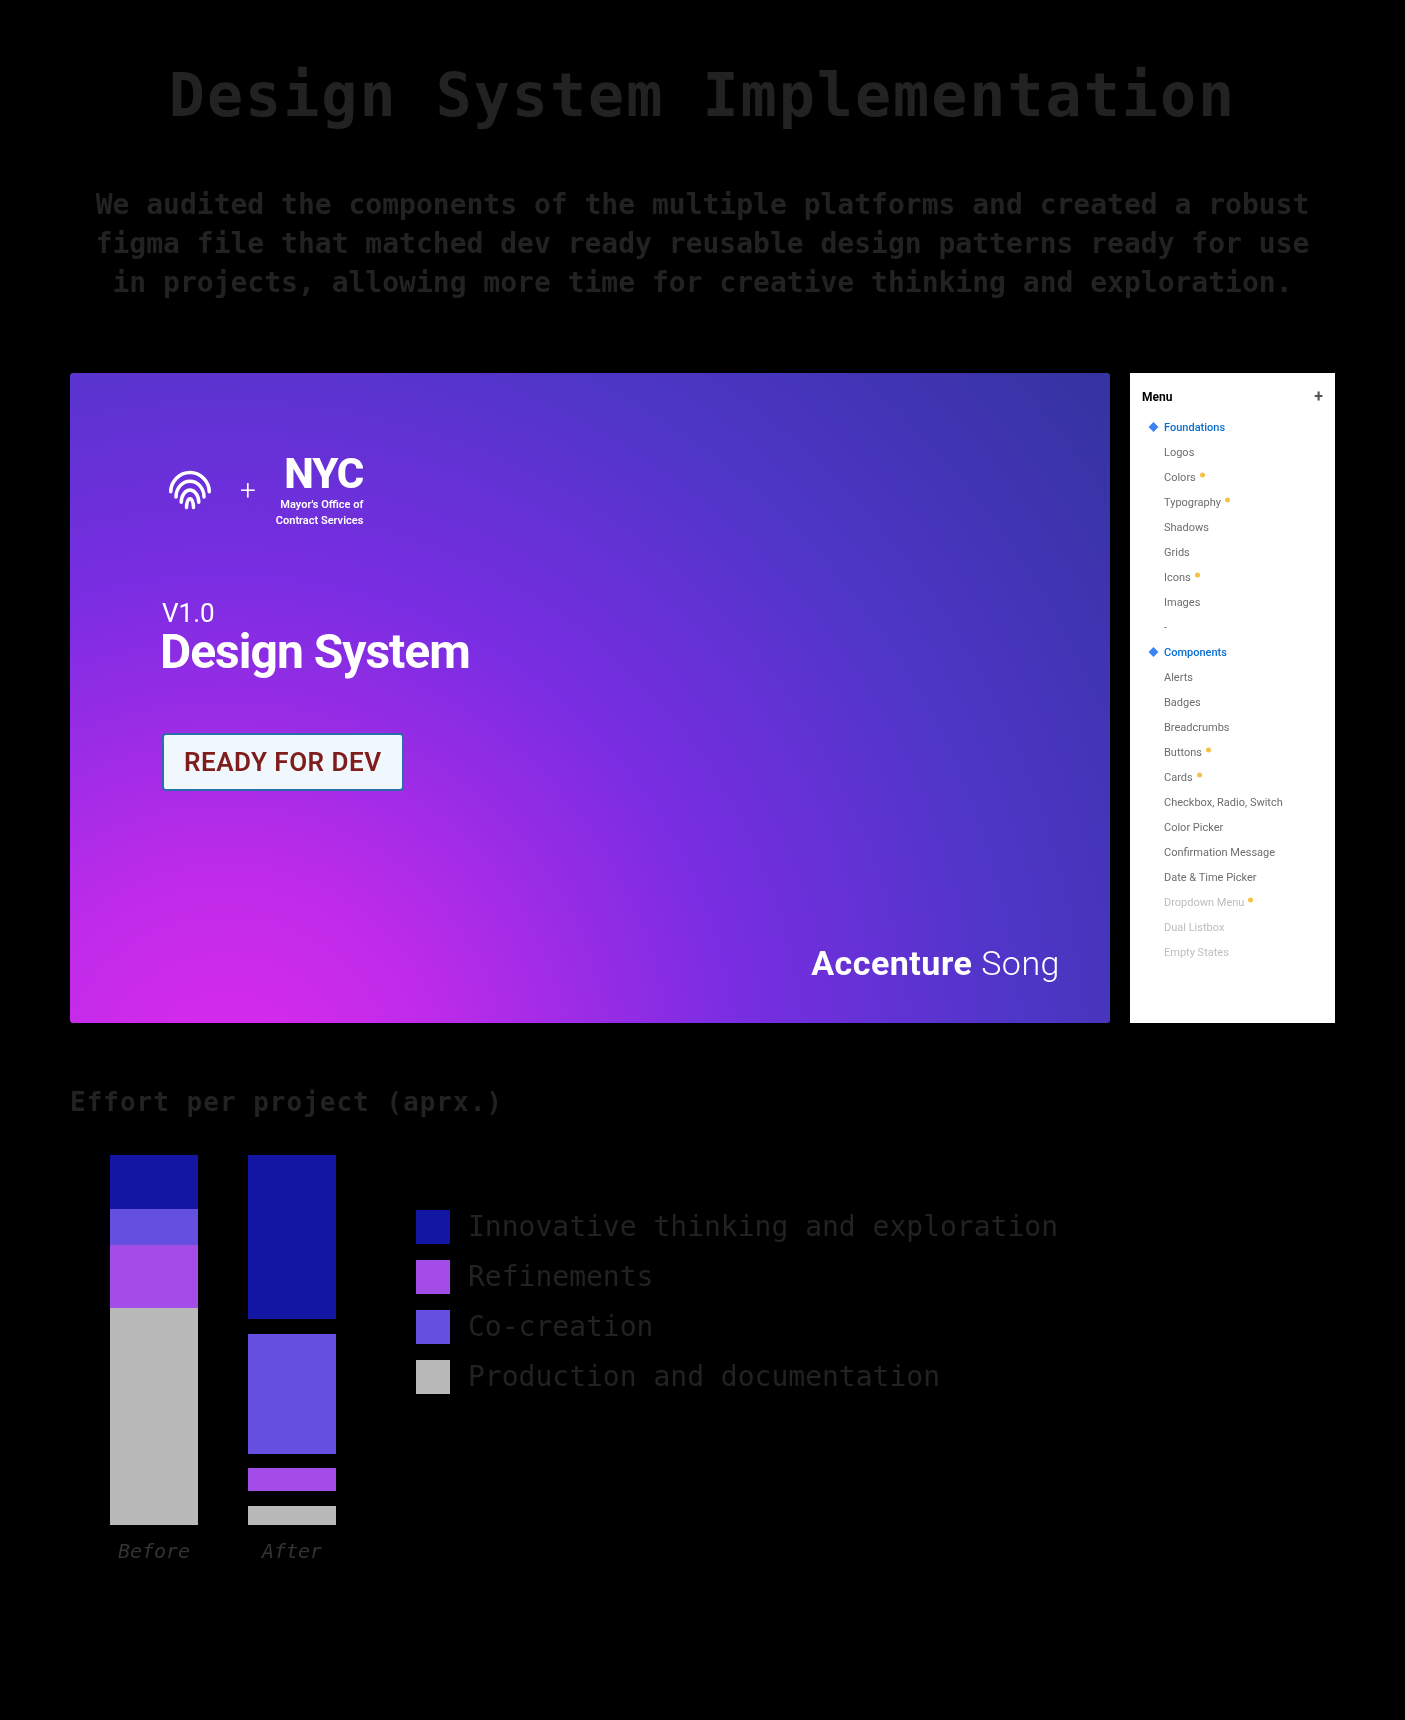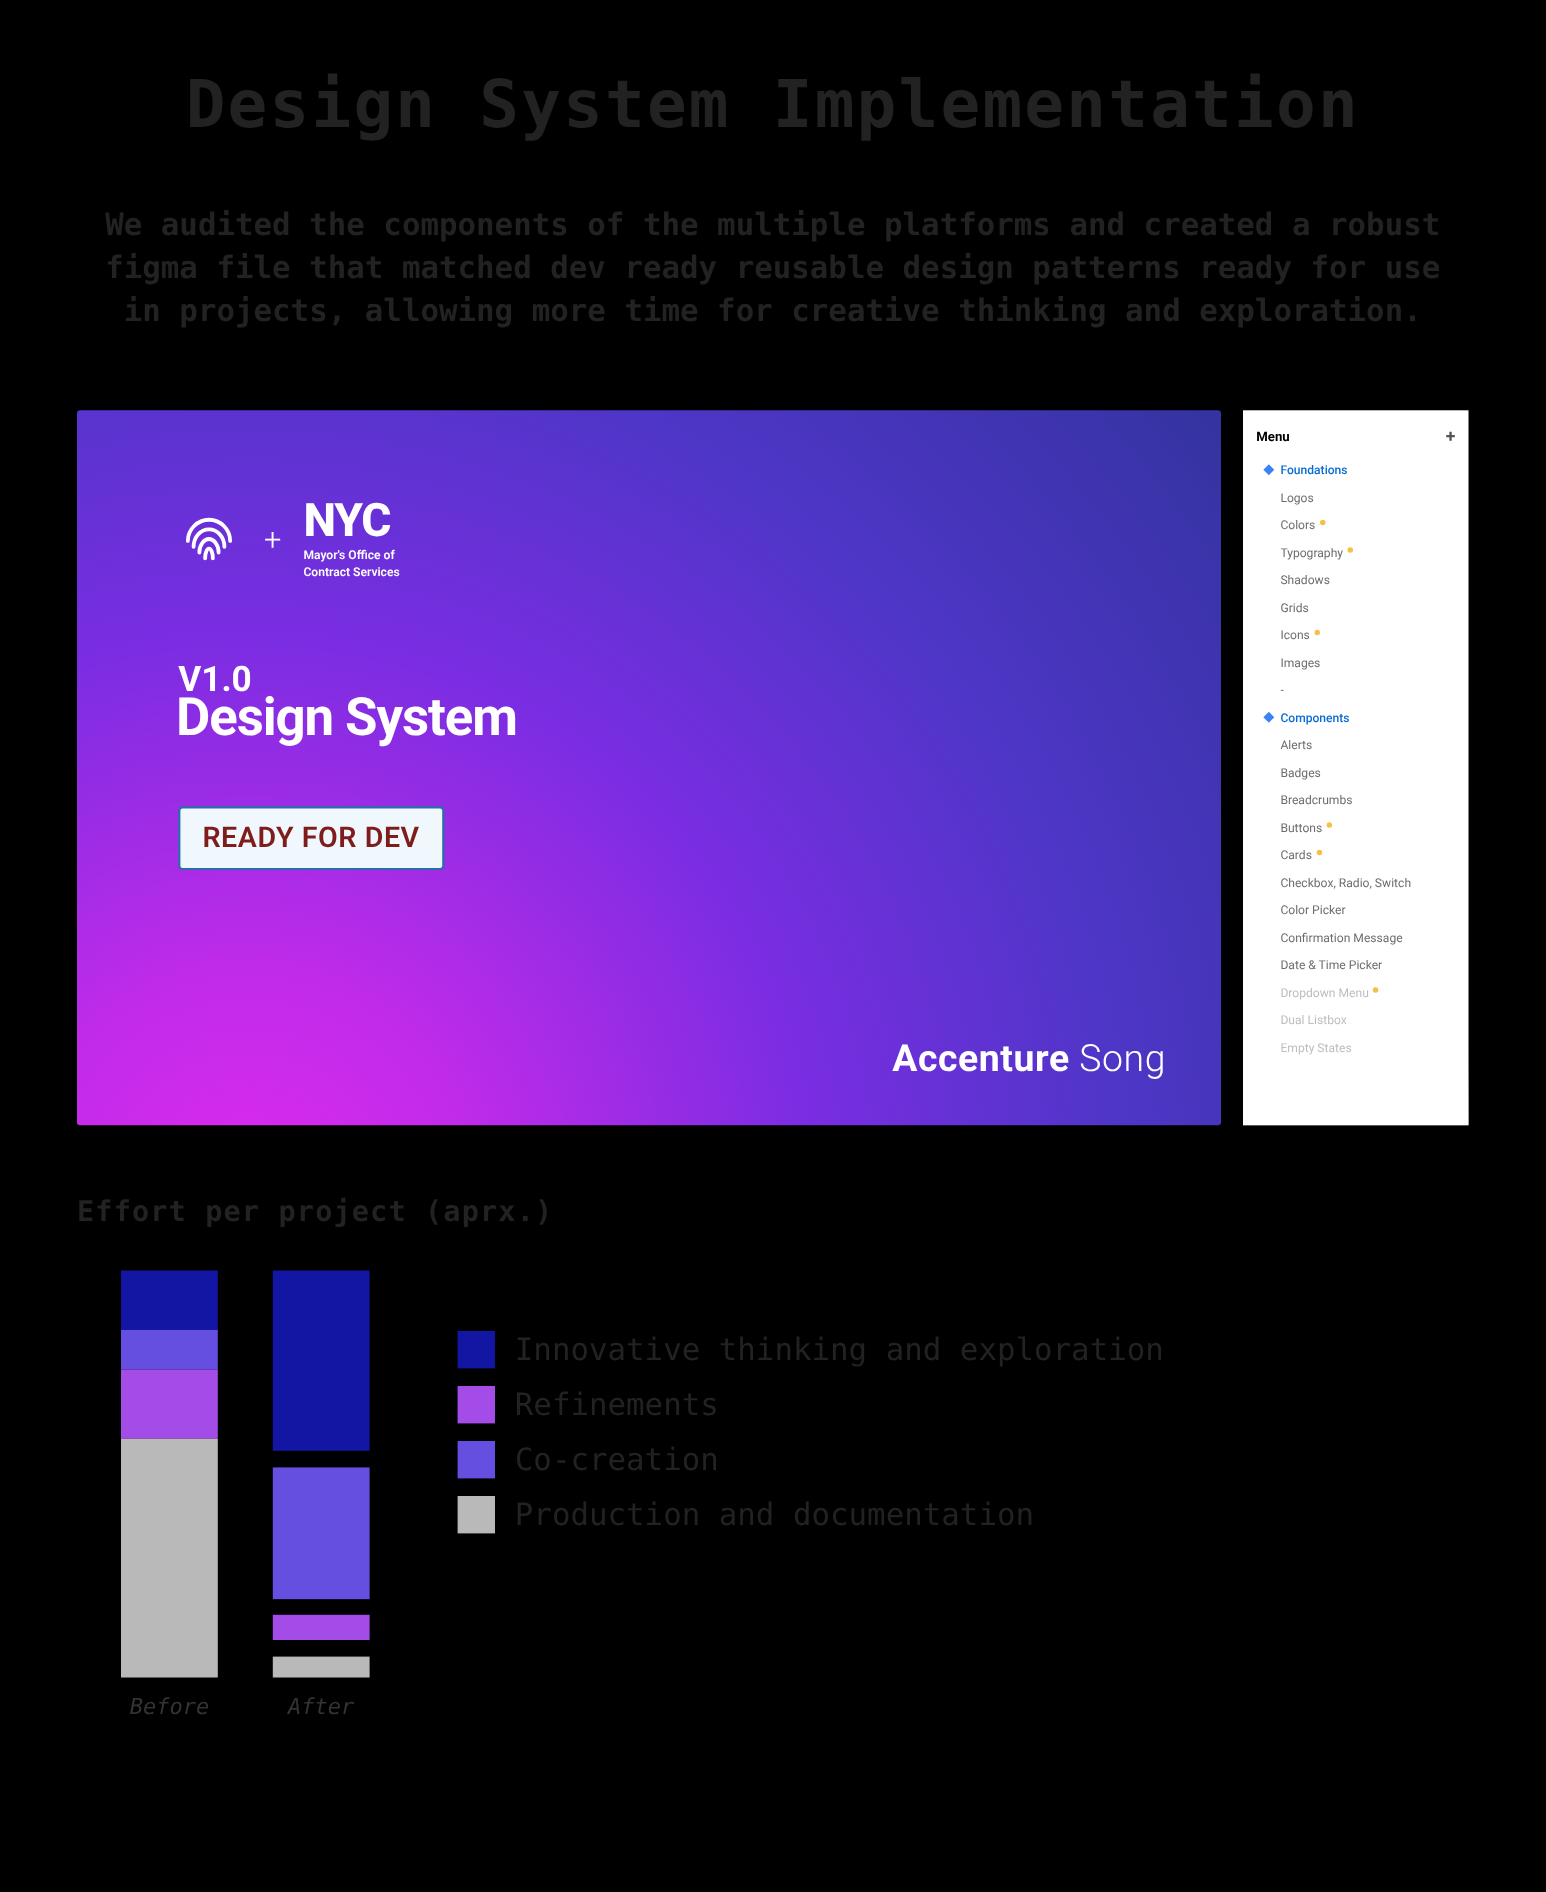--- a/index.html
+++ b/index.html
@@ -65,39 +65,39 @@
     gap: 20px;
     color: #fff;
   }
   .fingerprint {
     width: 60px; height: 60px;
     display: flex; align-items: center; justify-content: center;
   }
   .plus {
     font-size: 28px; font-weight: 300; color: #ffffff;
   }
-  .nyc-block { line-height: 1; }
+  .nyc-block { line-height: 1; text-align: right; }
   .nyc-big {
     font-size: 42px;
     font-weight: 800;
     letter-spacing: -1px;
   }
   .nyc-small {
     font-size: 11px;
     font-weight: 600;
     margin-top: 3px;
     line-height: 1.25;
   }
   .cover-version {
     position: absolute;
     left: 92px;
     top: 225px;
     color: #fff;
-    font-size: 32px;
-    font-weight: 700;
+    font-size: 26px;
+    font-weight: 400;
   }
   .cover-title {
     position: absolute;
     left: 90px;
     top: 250px;
     color: #fff;
     font-size: 48px;
     font-weight: 700;
     letter-spacing: -1px;
   }

